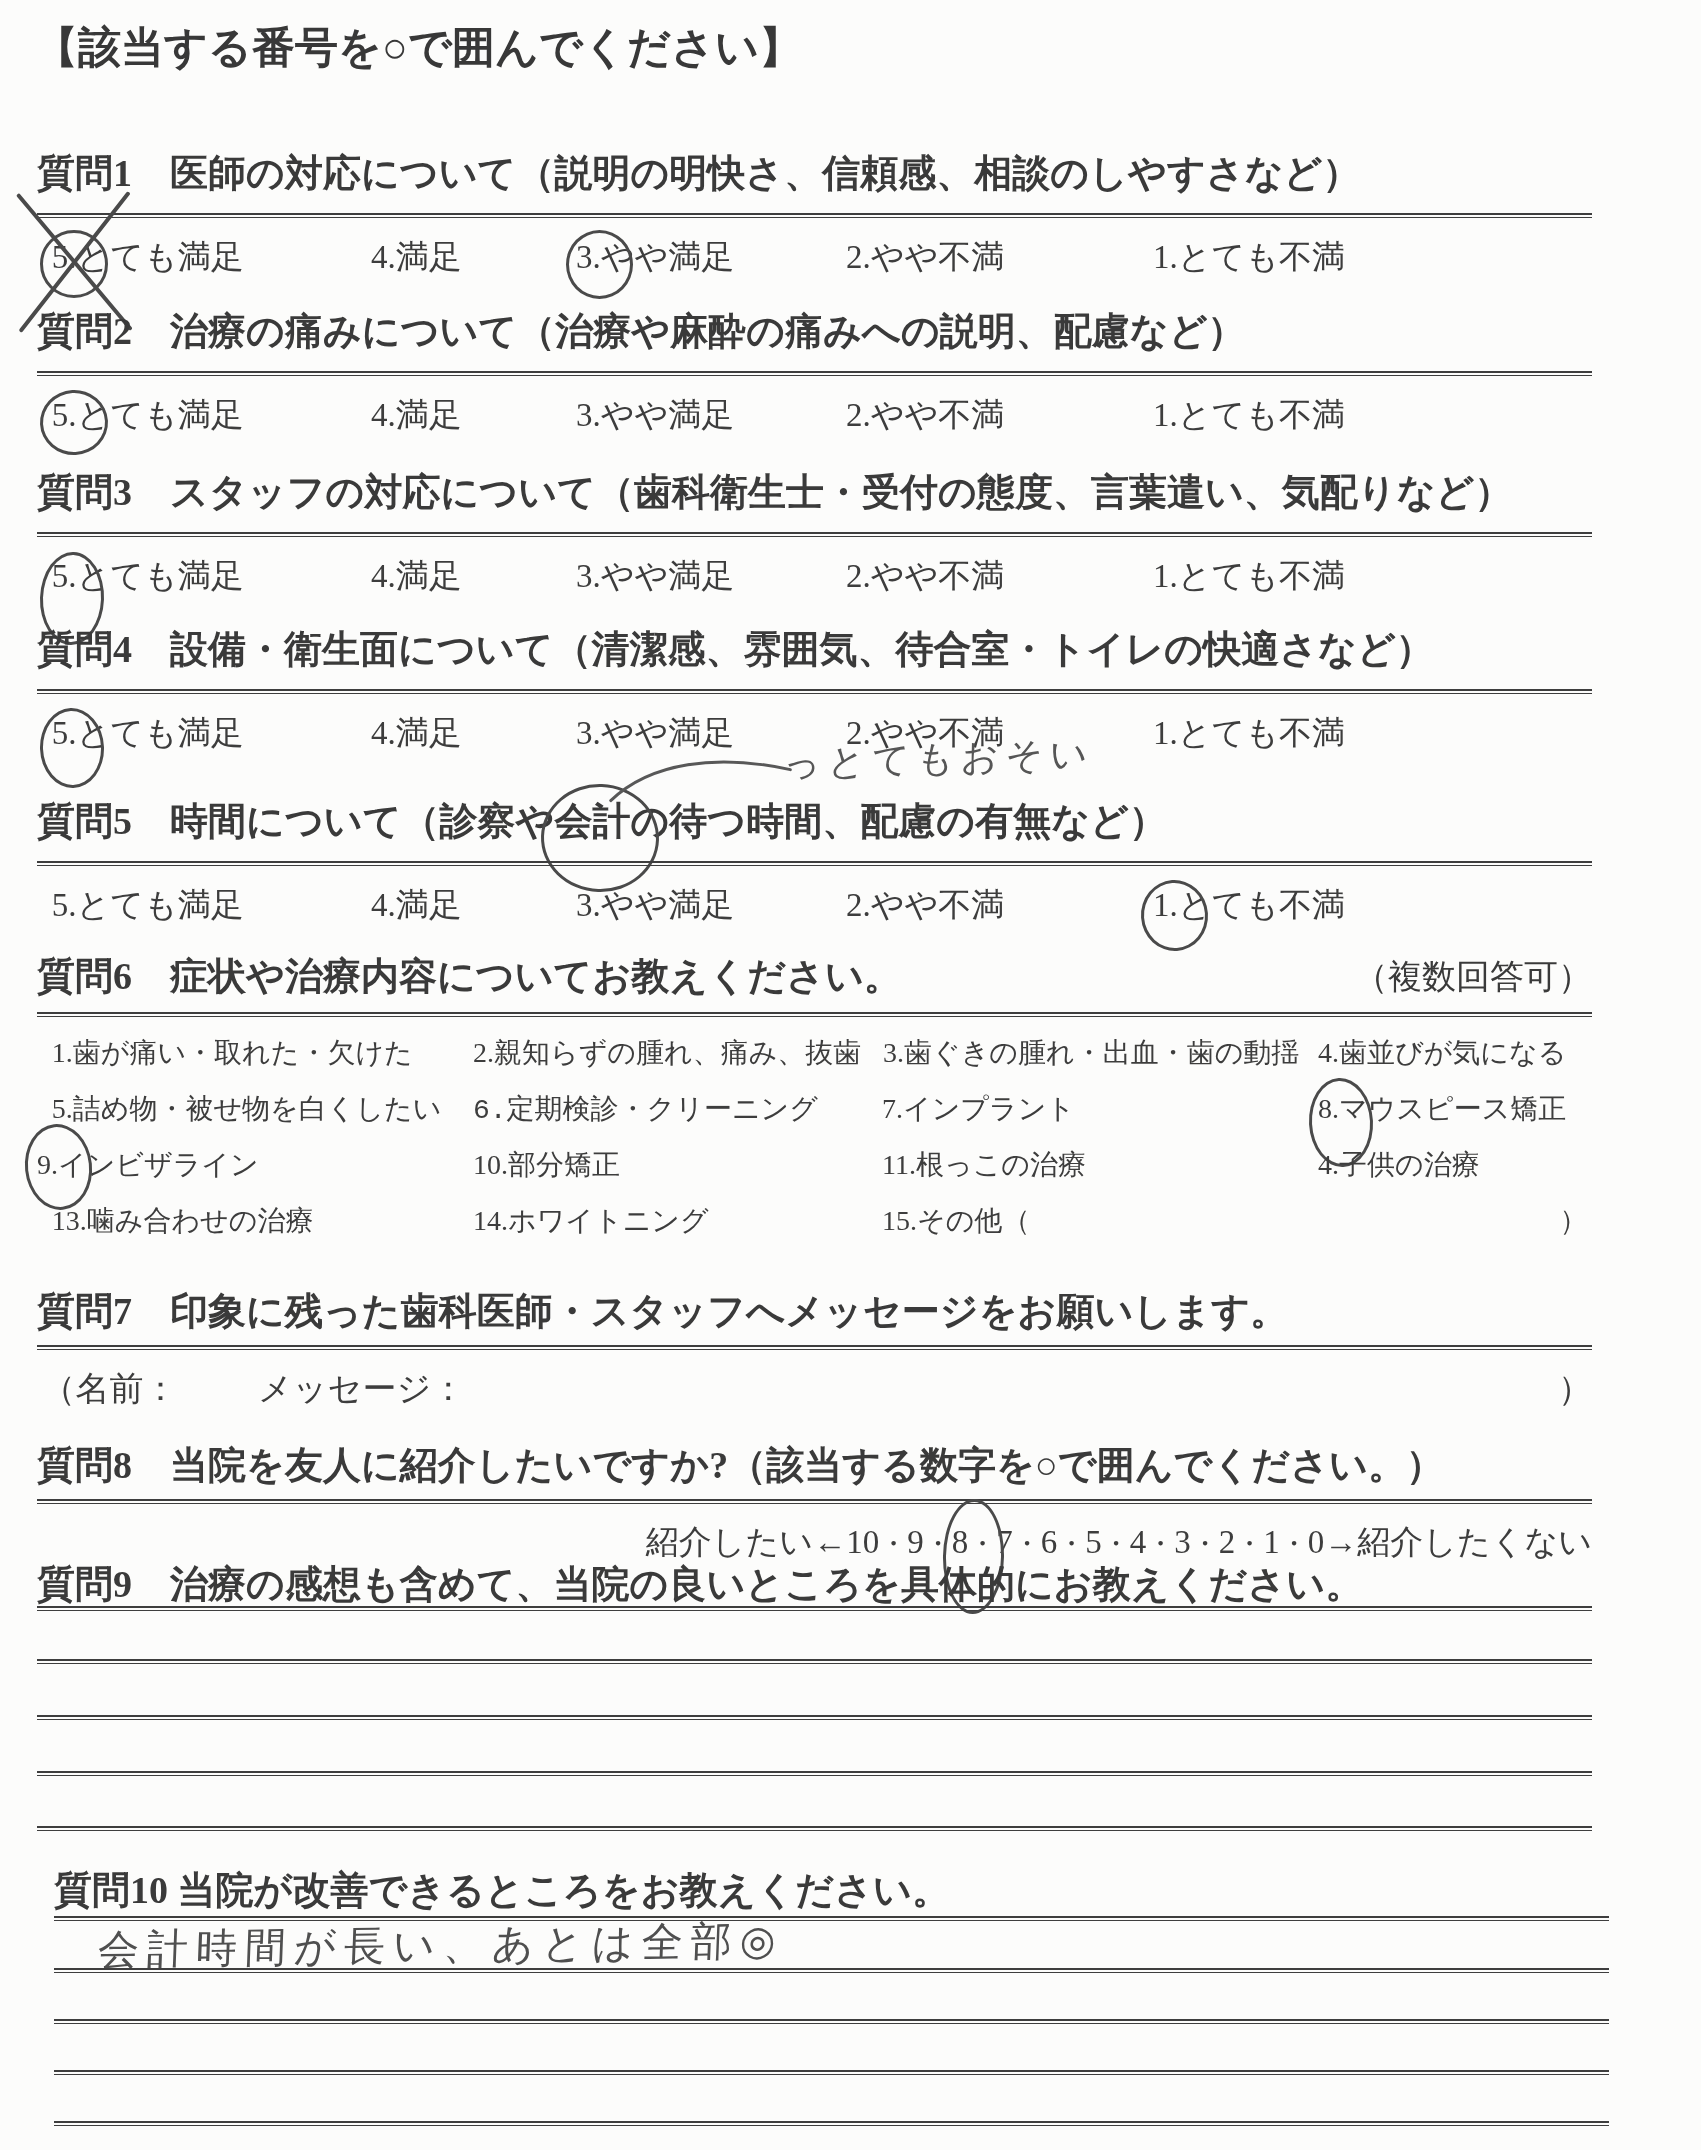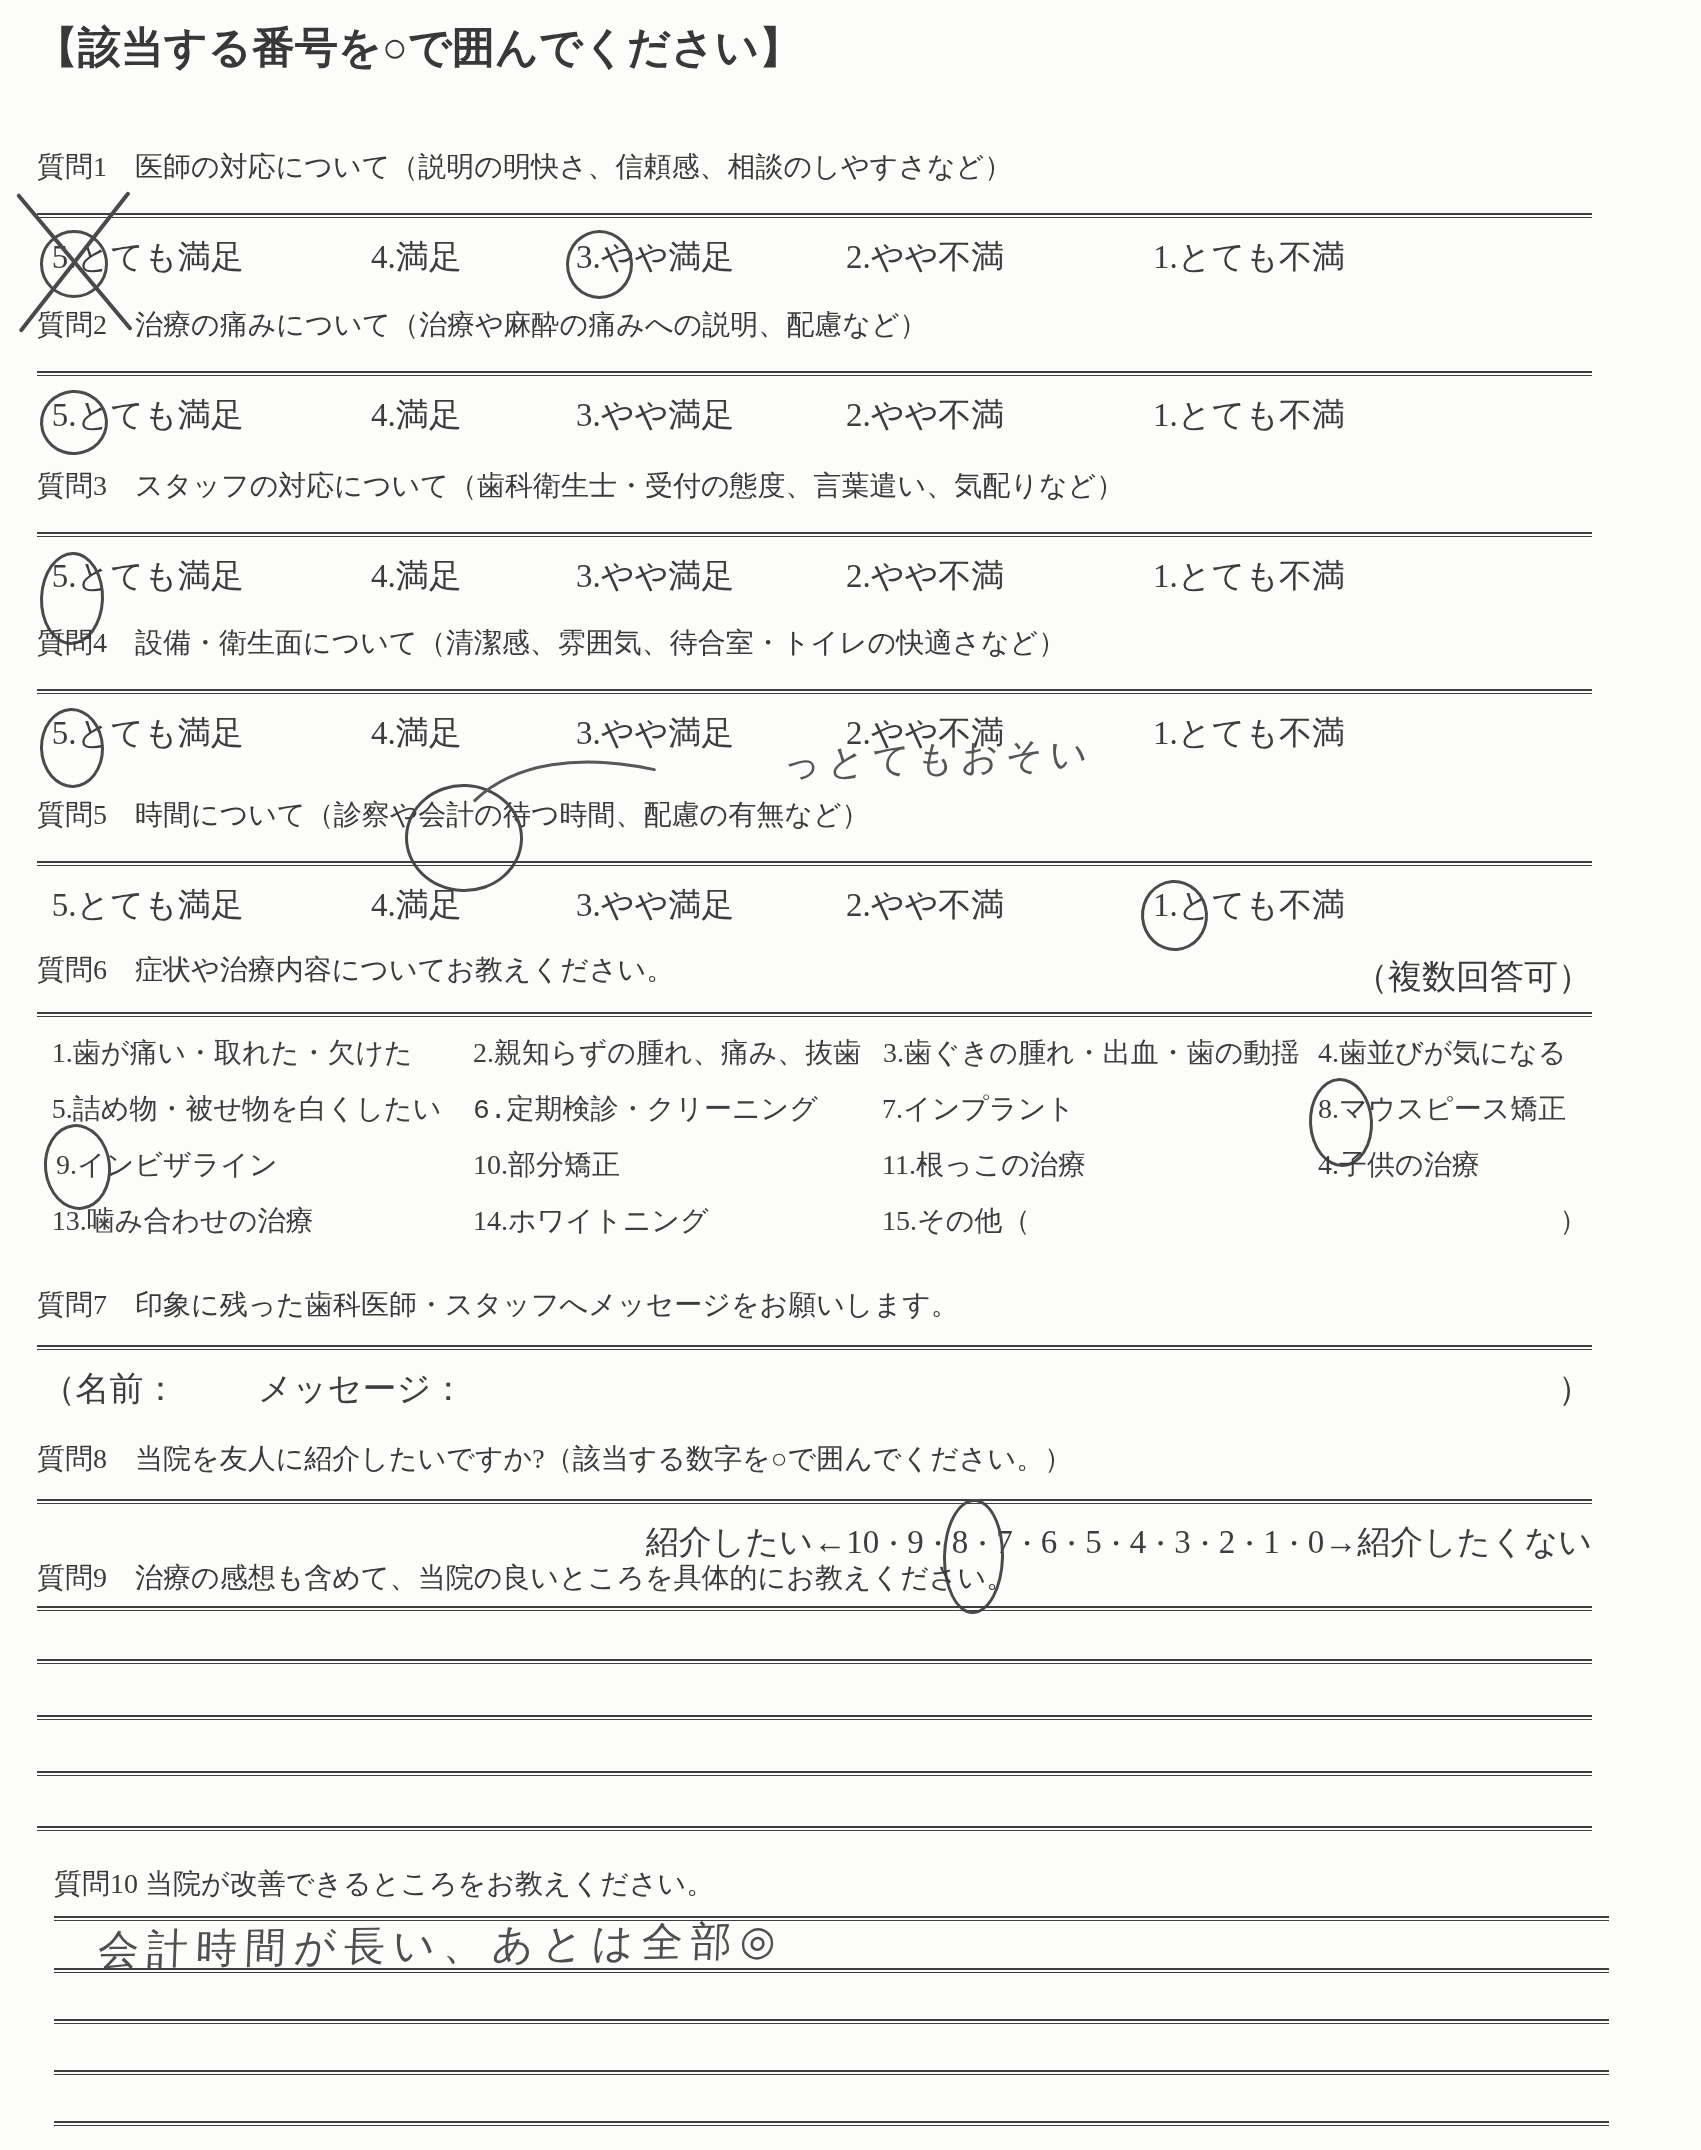--- a/index.html
+++ b/index.html
@@ -7,21 +7,21 @@
     width:1701px; height:2151px; position:relative;
     background:#fcfcfb; color:#3d3d3d;
     font-family:"Liberation Serif","DejaVu Serif",serif;
     overflow:hidden;
   }
   .page-title {
     position:absolute; left:35px; top:19px; margin:0;
     font-size:43px; font-weight:bold; white-space:nowrap; color:#383838;
   }
   .q { position:absolute; left:37px; width:1555px; }
-  .qtitle { font-size:28px; font-weight:normal; white-space:nowrap; color:#3a3a3a; margin:0; }
+  .qtitle { font-size:38px; font-weight:bold; white-space:nowrap; color:#3a3a3a; margin:0; }
   .rule, .ansline {
     position:absolute; left:0; width:100%; height:5.2px; box-sizing:border-box;
     border-top:2.2px solid #3e3e3e; border-bottom:1.5px solid #3e3e3e;
   }
   .opts { position:absolute; left:0; width:100%; font-size:33px; height:47px; }
   .opt { position:absolute; white-space:nowrap; }
   .optnum { position:relative; display:inline-block; }
   .ring {
     position:absolute; border:3px solid #4a4a4a; border-radius:50%;
   }
@@ -143,21 +143,21 @@
     <span class="q6item" style="left:846px;text-align:center;"><span class="optnum"><span>3.</span></span><span>歯ぐきの腫れ・出血・歯の動揺</span></span>
     <span class="q6item" style="left:1281px;"><span class="optnum"><span>4.</span></span><span>歯並びが気になる</span></span>
   </div>
   <div class="q6row" style="top:139px;">
     <span class="q6item" style="left:14.8px;"><span class="optnum"><span>5.</span></span><span>詰め物・被せ物を白くしたい</span></span>
     <span class="q6item" style="left:436px;font-family:Liberation Mono, monospace;"><span class="optnum"><span>6.</span></span><span>定期検診・クリーニング</span></span>
     <span class="q6item" style="left:845px;"><span class="optnum"><span>7.</span></span><span>インプラント</span></span>
     <span class="q6item" style="left:1281px;"><span class="optnum"><span>8.</span><span class="ring r-q6-8"></span></span><span>マウスピース矯正</span></span>
   </div>
   <div class="q6row" style="top:195px;">
-    <span class="q6item" style="left:19px;text-align:right;"><span class="optnum"><span>9.</span><span class="ring r-q6-9"></span></span><span>インビザライン</span></span>
+    <span class="q6item" style="left:0;text-align:right;"><span class="optnum"><span>9.</span><span class="ring r-q6-9"></span></span><span>インビザライン</span></span>
     <span class="q6item" style="left:436px;text-align:center;"><span class="optnum"><span>10.</span></span><span>部分矯正</span></span>
     <span class="q6item" style="left:845px;"><span class="optnum"><span>11.</span></span><span>根っこの治療</span></span>
     <span class="q6item" style="left:1281px;"><span class="optnum"><span>4.</span></span><span>子供の治療</span></span>
   </div>
   <div class="q6row" style="top:251px;">
     <span class="q6item" style="left:14.8px;"><span class="optnum"><span>13.</span></span><span>噛み合わせの治療</span></span>
     <span class="q6item" style="left:436px;"><span class="optnum"><span>14.</span></span><span>ホワイトニング</span></span>
     <span class="q6item" style="left:845px;"><span class="optnum"><span>15.</span></span><span>その他（</span></span>
     <span class="q6item q6-close">）</span>
   </div>

